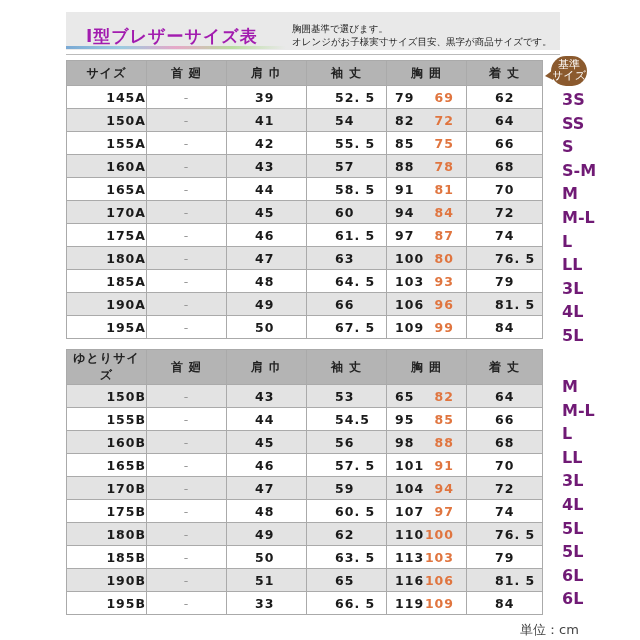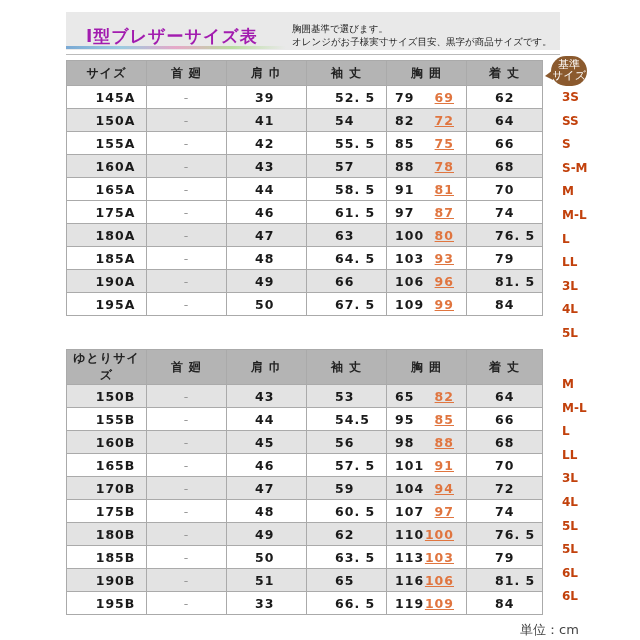--- a/index.html
+++ b/index.html
@@ -7,26 +7,26 @@
   .titlebar{position:absolute;left:66px;top:12px;width:494px;height:38px;background:#e9e9e9;}
   .title{position:absolute;left:20px;top:13px;font-size:17px;font-weight:bold;color:#a21caf;letter-spacing:1px;}
   .rainbow{position:absolute;left:0;top:34px;width:220px;height:3px;background:linear-gradient(90deg,#7aa9d4,#9ccbe0,#e6a8c8,#b9dca0,#e9e9e9);}
   .note{position:absolute;left:226px;top:10px;font-size:9.5px;line-height:13px;color:#222;}
   .hr{position:absolute;left:66px;top:54px;width:494px;height:1px;background:#bbb;}
   table{position:absolute;left:66px;border-collapse:collapse;table-layout:fixed;width:476px;}
   td,th{border:1px solid #aaa;height:22px;padding:0;font-size:12.5px;font-weight:bold;color:#1a1a1a;letter-spacing:1px;}
   th{background:#b4b4b4;font-size:12px;color:#222;height:24px;}
   tr.g td{background:#e3e3e3;}
   tr.w td{background:#fff;}
-  td.size{text-align:center;padding-left:18px;}
+  td.size{text-align:right;padding-left:18px;}
   td.neck{text-align:center;color:#999;font-weight:normal;}
   td.c{text-align:left;padding-left:28px;}
   td.chest{padding-left:8px;}
-  td.chest .o{color:#e0753f;float:right;padding-right:12px;text-decoration:underline;}
-  .side{position:absolute;left:562px;font-size:12px;font-weight:bold;color:#c2410c;}
+  td.chest .o{color:#e0753f;float:right;padding-right:12px;}
+  .side{position:absolute;left:562px;font-size:16px;font-weight:bold;color:#701a75;}
   .badge{position:absolute;left:551px;top:56px;width:36px;height:30px;border-radius:16px;background:#8b5a2e;color:#fff;font-size:11px;line-height:11px;text-align:center;padding-top:3px;box-sizing:border-box;}
   .badge:before{content:"";position:absolute;left:-6px;top:14px;border-top:6px solid transparent;border-right:8px solid #8b5a2e;border-bottom:4px solid transparent;}
   .unit{position:absolute;left:520px;top:621px;font-size:13px;color:#444;}
 </style>
 </head>
 <body>
 
 <div class="titlebar">
   <div class="title">I型ブレザーサイズ表</div>
   <div class="rainbow"></div>
@@ -92,20 +92,28 @@
         <td class="chest"><span>88</span><span class="o">78</span></td>
         <td class="c">68</td>
       </tr>
       <tr class="w">
         <td class="size">165A</td>
         <td class="neck">-</td>
         <td class="c">44</td>
         <td class="c">58. 5</td>
         <td class="chest"><span>91</span><span class="o">81</span></td>
         <td class="c">70</td>
+      </tr>
+      <tr class="g">
+        <td class="size">170A</td>
+        <td class="neck">-</td>
+        <td class="c">45</td>
+        <td class="c">60</td>
+        <td class="chest"><span>94</span><span class="o">84</span></td>
+        <td class="c">72</td>
       </tr>
       <tr class="w">
         <td class="size">175A</td>
         <td class="neck">-</td>
         <td class="c">46</td>
         <td class="c">61. 5</td>
         <td class="chest"><span>97</span><span class="o">87</span></td>
         <td class="c">74</td>
       </tr>
       <tr class="g">

